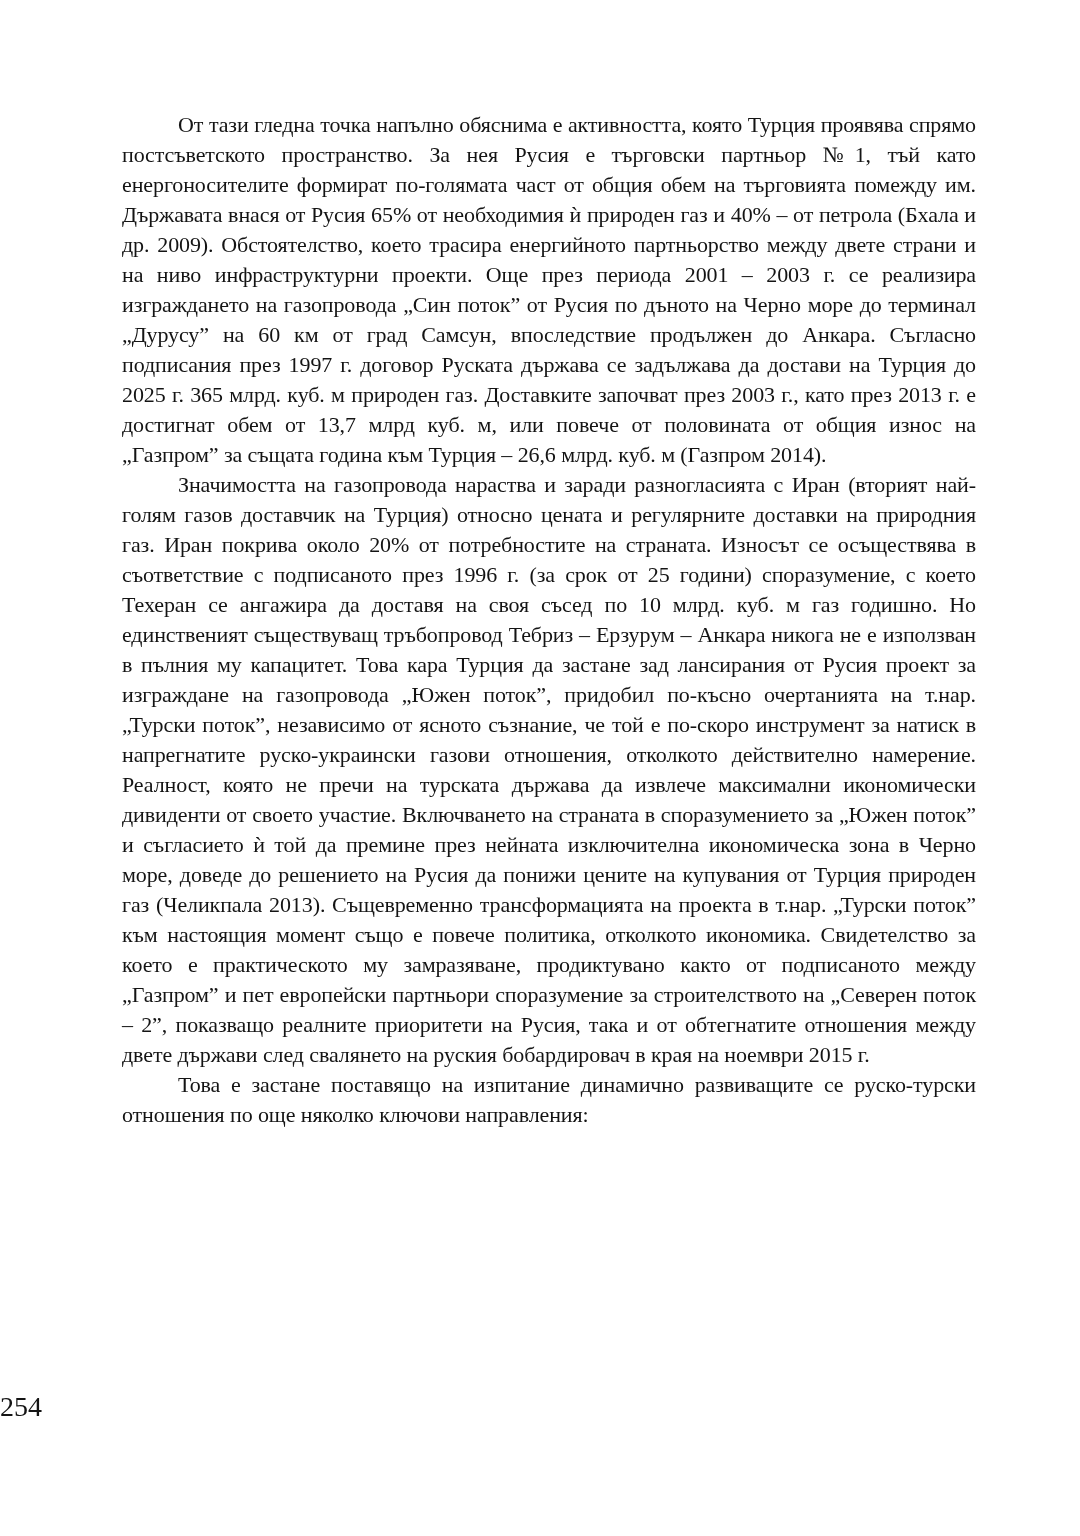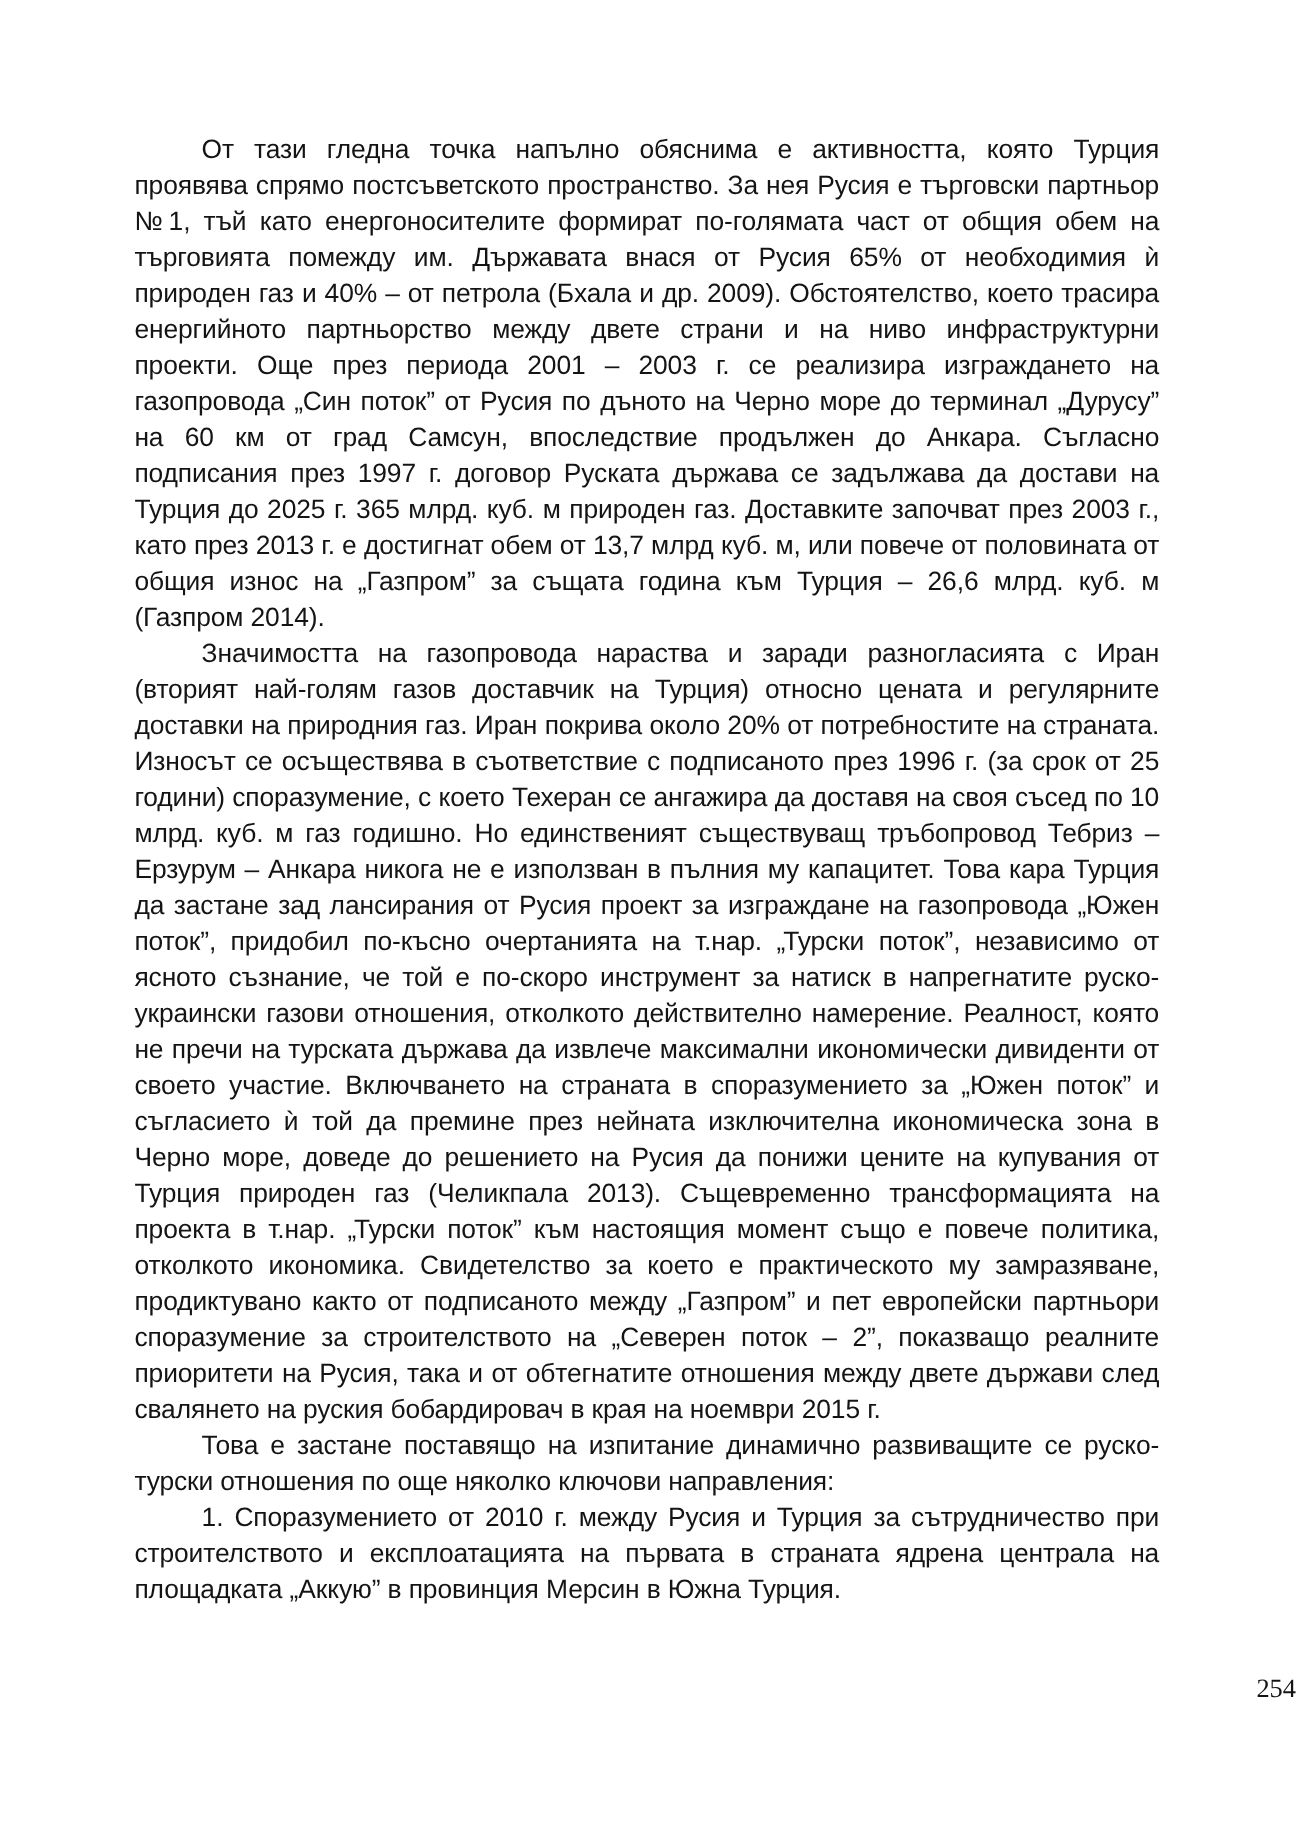--- a/index.html
+++ b/index.html
@@ -11,50 +11,49 @@
     position: relative;
     width: 1080px;
     height: 1536px;
     margin: 0 auto;
     background: #ffffff;
     overflow: hidden;
   }
   .text-block {
     position: absolute;
     top: 110px;
-    left: 112px;
+    left: 122px;
     width: 854px;
     color: #141414;
-    font-family: Liberation Sans, sans-serif;
+    font-family: Liberation Serif, serif;
     font-size: 22px;
     line-height: 30px;
   }
   .text-block p {
     margin: 0;
     padding: 0;
     text-align: justify;
     text-indent: 56px;
     letter-spacing: -0.1px;
   }
   .page-number {
     position: absolute;
     top: 1392px;
     left: 0;
     width: 100%;
-    text-align: right;
+    text-align: left;
     color: #141414;
     font-family: "Liberation Serif", "DejaVu Serif", serif;
-    font-size: 22px;
+    font-size: 28px;
     line-height: 30px;
   }
 </style>
 </head>
 <body>
 
 <div class="page">
   <div class="text-block">
     <p>От тази гледна точка напълно обяснима е активността, която Турция проявява спрямо постсъветското пространство. За нея Русия е търговски партньор №1, тъй като енергоносителите формират по-голямата част от общия обем на търговията помежду им. Държавата внася от Русия 65% от необходимия ѝ природен газ и 40% – от петрола (Бхала и др. 2009). Обстоятелство, което трасира енергийното партньорство между двете страни и на ниво инфраструктурни проекти. Още през периода 2001 – 2003 г. се реализира изграждането на газопровода „Син поток” от Русия по дъното на Черно море до терминал „Дурусу” на 60 км от град Самсун, впоследствие продължен до Анкара. Съгласно подписания през 1997 г. договор Руската държава се задължава да достави на Турция до 2025 г. 365 млрд. куб. м природен газ. Доставките започват през 2003 г., като през 2013 г. е достигнат обем от 13,7 млрд куб. м, или повече от половината от общия износ на „Газпром” за същата година към Турция – 26,6 млрд. куб. м (Газпром 2014).</p>
     <p>Значимостта на газопровода нараства и заради разногласията с Иран (вторият най-голям газов доставчик на Турция) относно цената и регулярните доставки на природния газ. Иран покрива около 20% от потребностите на страната. Износът се осъществява в съответствие с подписаното през 1996 г. (за срок от 25 години) споразумение, с което Техеран се ангажира да доставя на своя съсед по 10 млрд. куб. м газ годишно. Но единственият съществуващ тръбопровод Тебриз – Ерзурум – Анкара никога не е използван в пълния му капацитет. Това кара Турция да застане зад лансирания от Русия проект за изграждане на газопровода „Южен поток”, придобил по-късно очертанията на т.нар. „Турски поток”, независимо от ясното съзнание, че той е по-скоро инструмент за натиск в напрегнатите руско-украински газови отношения, отколкото действително намерение. Реалност, която не пречи на турската държава да извлече максимални икономически дивиденти от своето участие. Включването на страната в споразумението за „Южен поток” и съгласието ѝ той да премине през нейната изключителна икономическа зона в Черно море, доведе до решението на Русия да понижи цените на купувания от Турция природен газ (Челикпала 2013). Същевременно трансформацията на проекта в т.нар. „Турски поток” към настоящия момент също е повече политика, отколкото икономика. Свидетелство за което е практическото му замразяване, продиктувано както от подписаното между „Газпром” и пет европейски партньори споразумение за строителството на „Северен поток – 2”, показващо реалните приоритети на Русия, така и от обтегнатите отношения между двете държави след свалянето на руския бобардировач в края на ноември 2015 г.</p>
     <p>Това е застане поставящо на изпитание динамично развиващите се руско-турски отношения по още няколко ключови направления:</p>
-    <p>1. Споразумението от 2010 г. между Русия и Турция за сътрудничество при строителството и експлоатацията на първата в страната ядрена централа на площадката „Аккую” в провинция Мерсин в Южна Турция.</p>
   </div>
   <div class="page-number">254</div>
 </div>
 
 </body></html>

